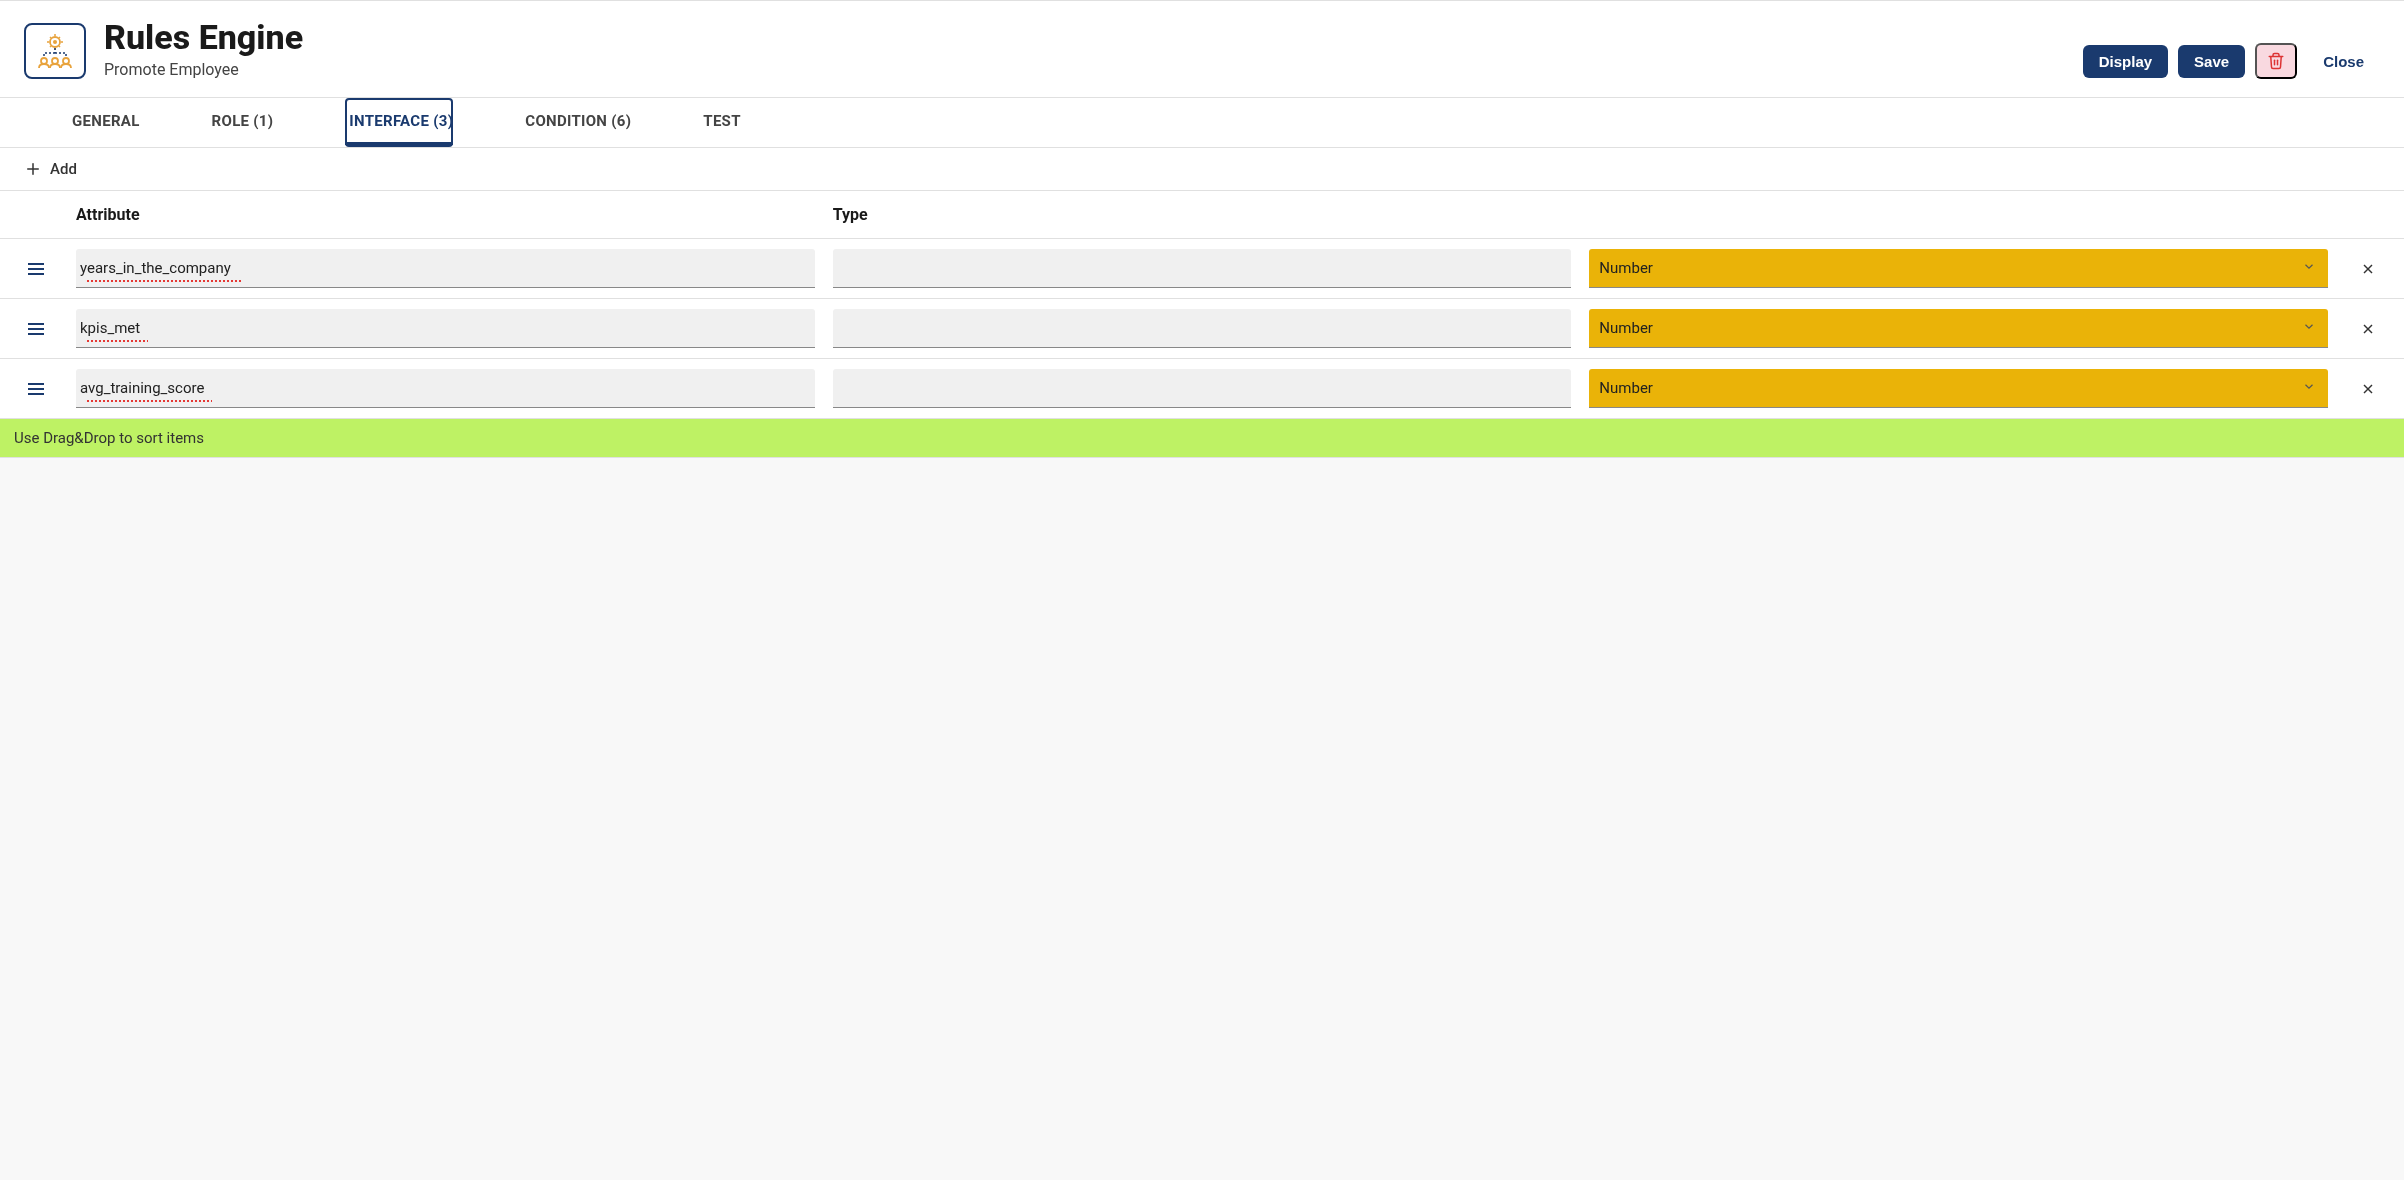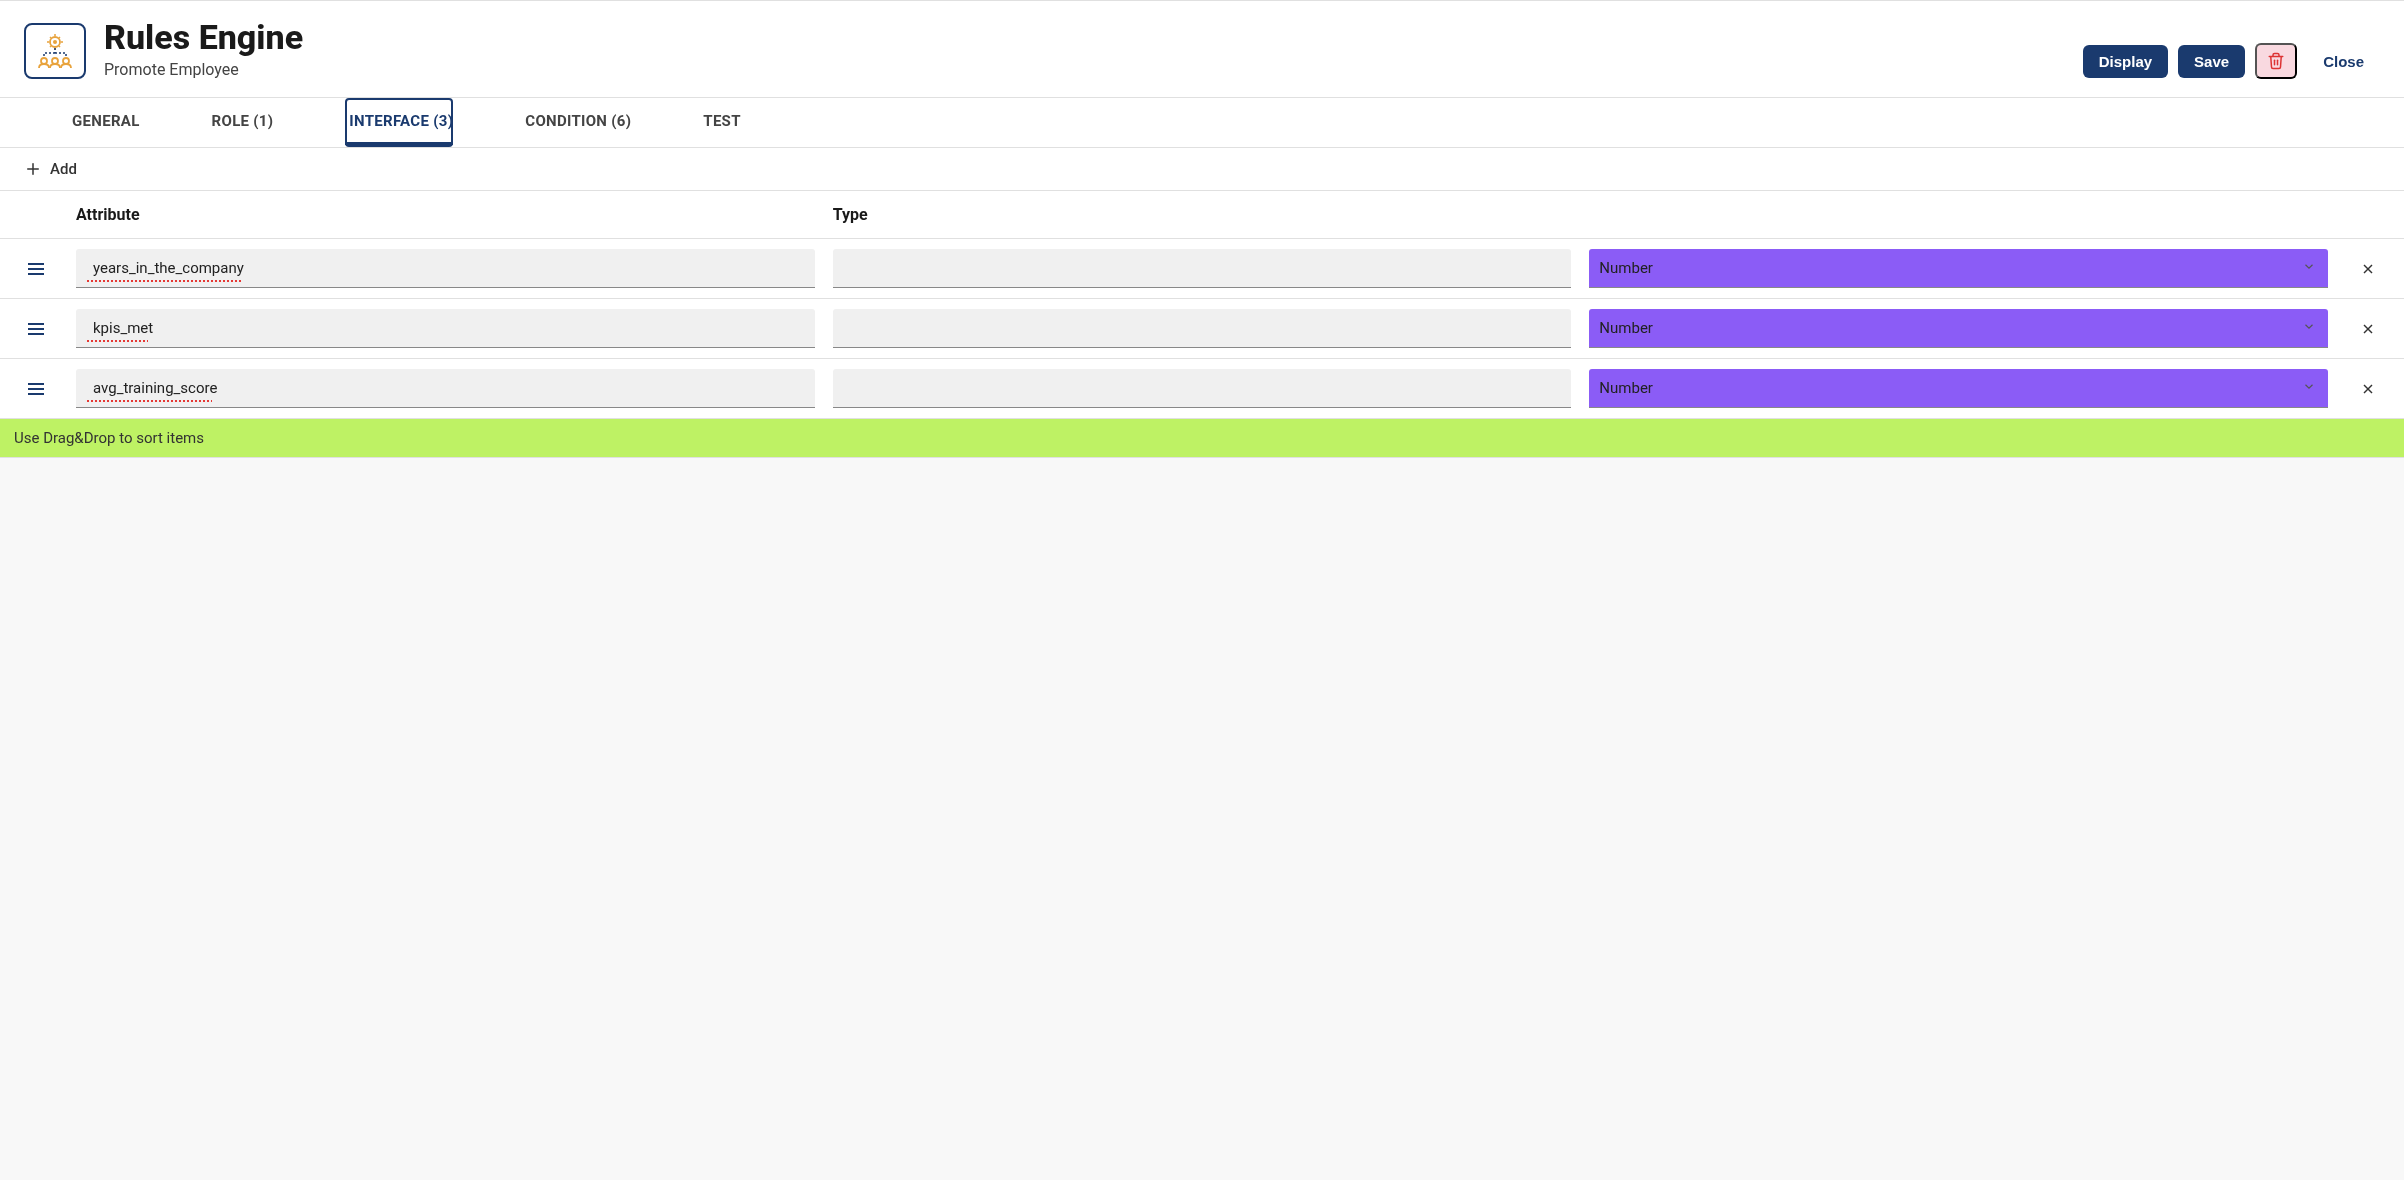--- a/index.html
+++ b/index.html
@@ -177,21 +177,21 @@
       color: #1a3a6e;
       cursor: grab;
       display: flex;
       justify-content: center;
     }
     
     .field {
       background: #f0f0f0;
       border: none;
       border-bottom: 1px solid #888;
-      padding: 10px 17px;
+      padding: 10px 4px;
       font-size: 15px;
       width: 100%;
       color: #222;
       border-radius: 3px 3px 0 0;
       font-family: inherit;
     }
     
     .field-wrapper {
       position: relative;
     }
@@ -201,21 +201,21 @@
       bottom: 6px;
       left: 10px;
       height: 2px;
       background-image: repeating-linear-gradient(90deg, transparent 0, transparent 1px, #e53935 1px, #e53935 3px);
       background-size: 4px 2px;
       pointer-events: none;
     }
     
     .select-wrapper {
       position: relative;
-      background: #8b5cf6;
+      background: #eab308;
       border-bottom: 1px solid #888;
       border-radius: 3px 3px 0 0;
     }
     
     .select-value {
       padding: 10px 10px;
       font-size: 15px;
       color: #222;
       display: block;
     }

